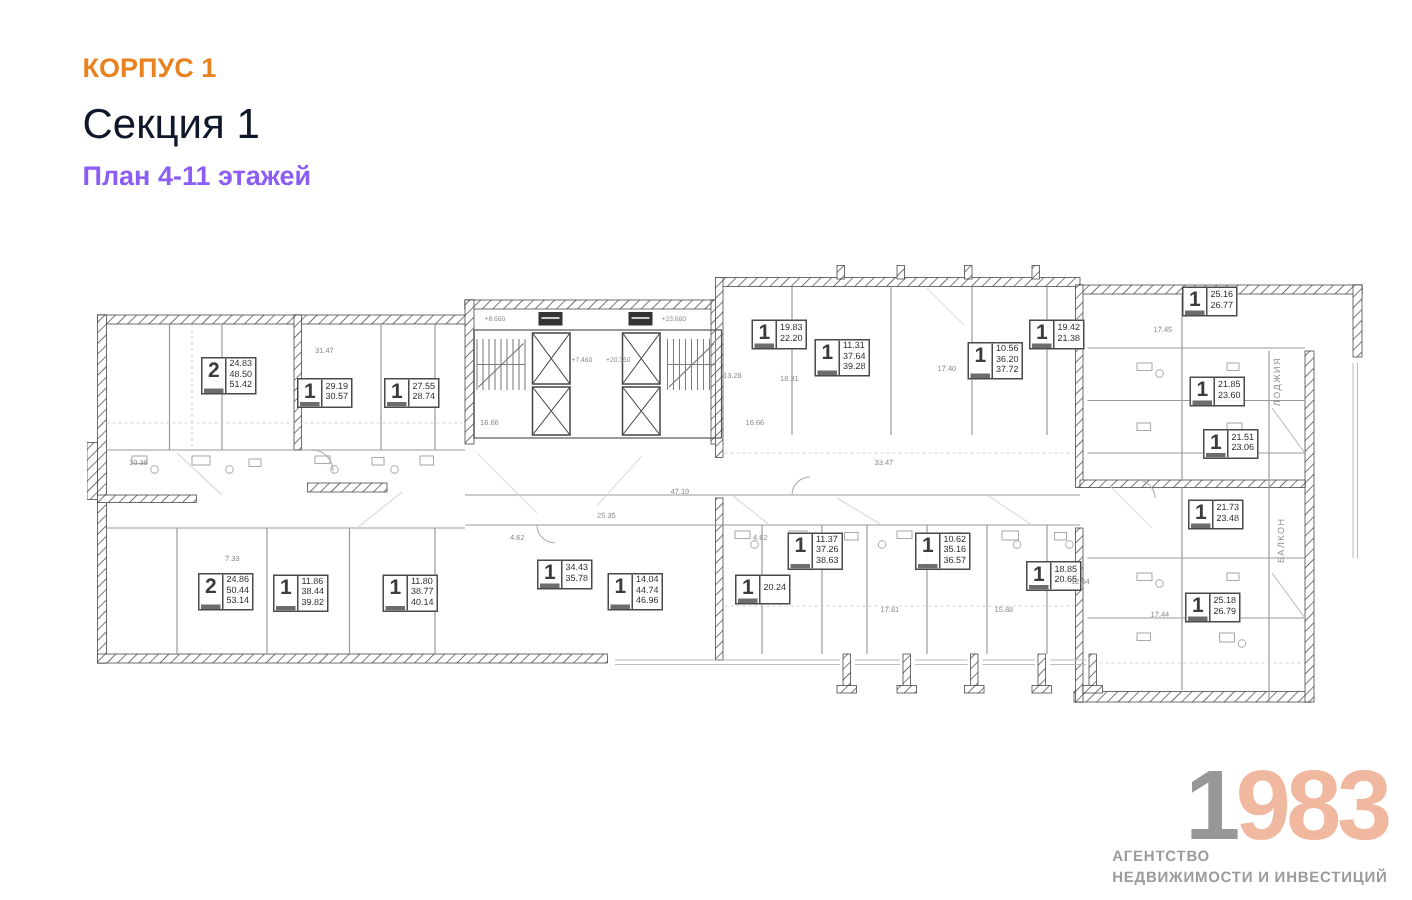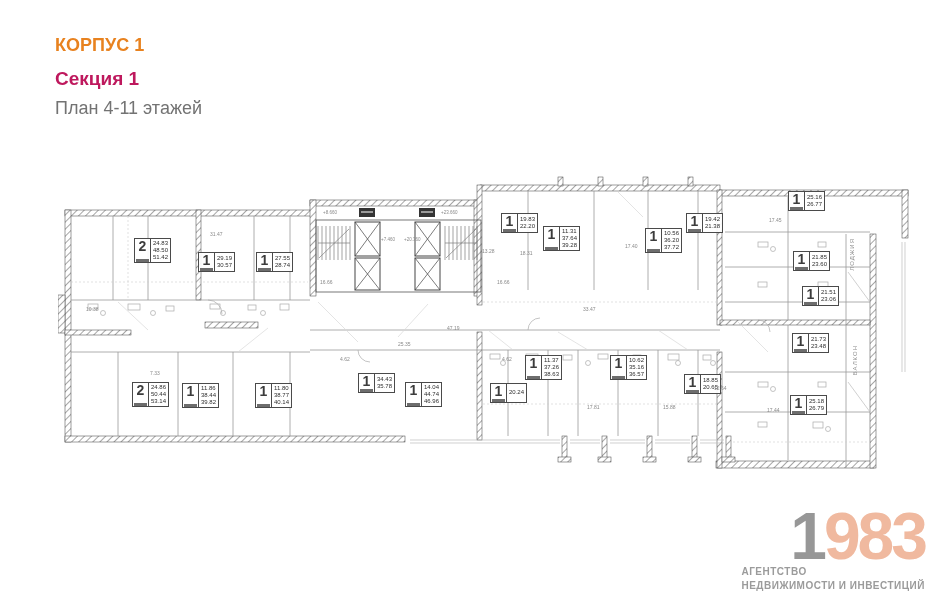--- a/index.html
+++ b/index.html
@@ -3,22 +3,22 @@
 <meta charset="utf-8">
 <style>
   html,body{margin:0;padding:0}
   body{
     width:941px;height:600px;position:relative;background:#fff;overflow:hidden;
     font-family:"Liberation Sans", sans-serif;
   }
   
   .header{position:absolute;left:55px;top:36px}
   .h-building{color:#e8821f;font-size:18px;font-weight:bold;line-height:1;margin:0}
-  .h-section{color:#be185d;font-size:19px;font-weight:bold;line-height:1;margin:15px 0 0}
-  .h-plan{color:#737373;font-size:18px;font-weight:normal;line-height:1;margin:11px 0 16px}
+  .h-section{color:#0f172a;font-size:28px;font-weight:normal;line-height:1;margin:15px 0 0}
+  .h-plan{color:#8b5cf6;font-size:18px;font-weight:bold;line-height:1;margin:11px 0 16px}
   
   .plan-svg{position:absolute;left:58px;top:172px}
   #plan-overlay{position:absolute;inset:0;pointer-events:none}
   .apt{
     position:absolute;display:flex;align-items:stretch;background:rgba(255,255,255,.92);
     border:1px solid #4a4a4a;box-sizing:border-box;pointer-events:auto;
   }
   .apt-digit{display:flex;flex-direction:column;align-items:center;justify-content:flex-start;
     border-right:1px solid #4a4a4a;min-width:13px;padding:0 1px}
   .apt-digit .num{font-size:14px;font-weight:bold;color:#3c3c3c;line-height:1.05}

